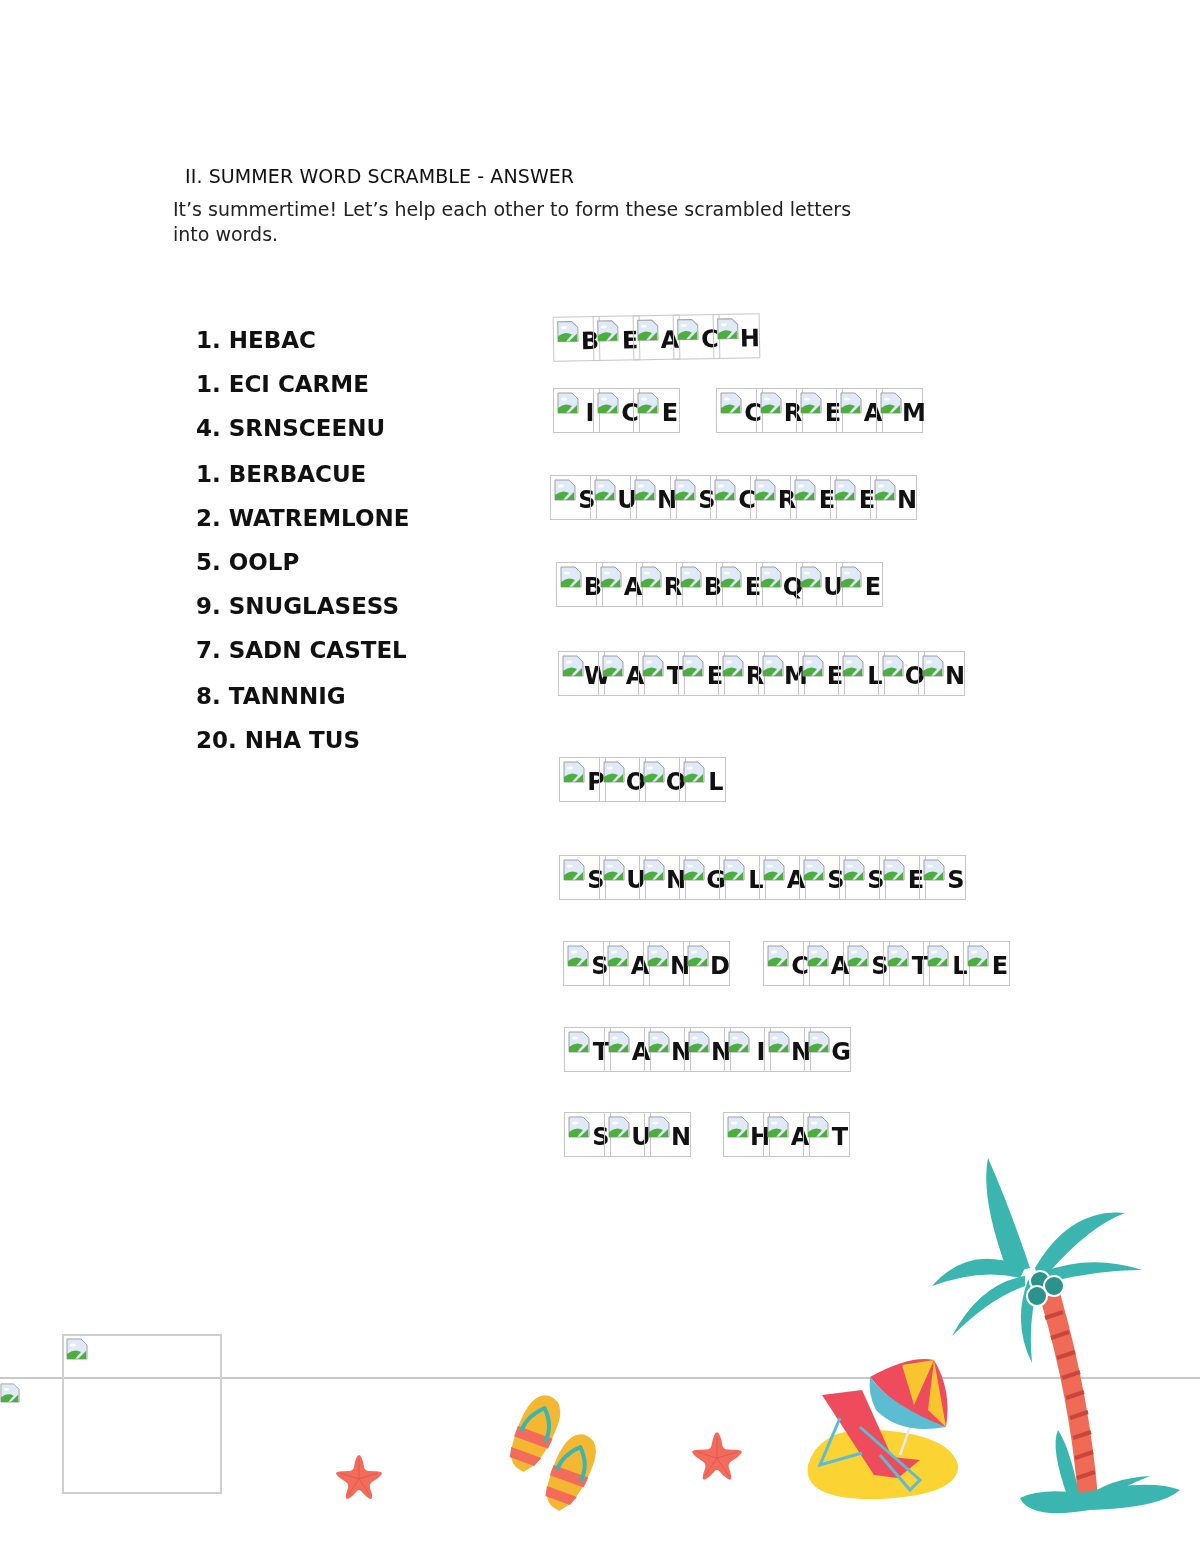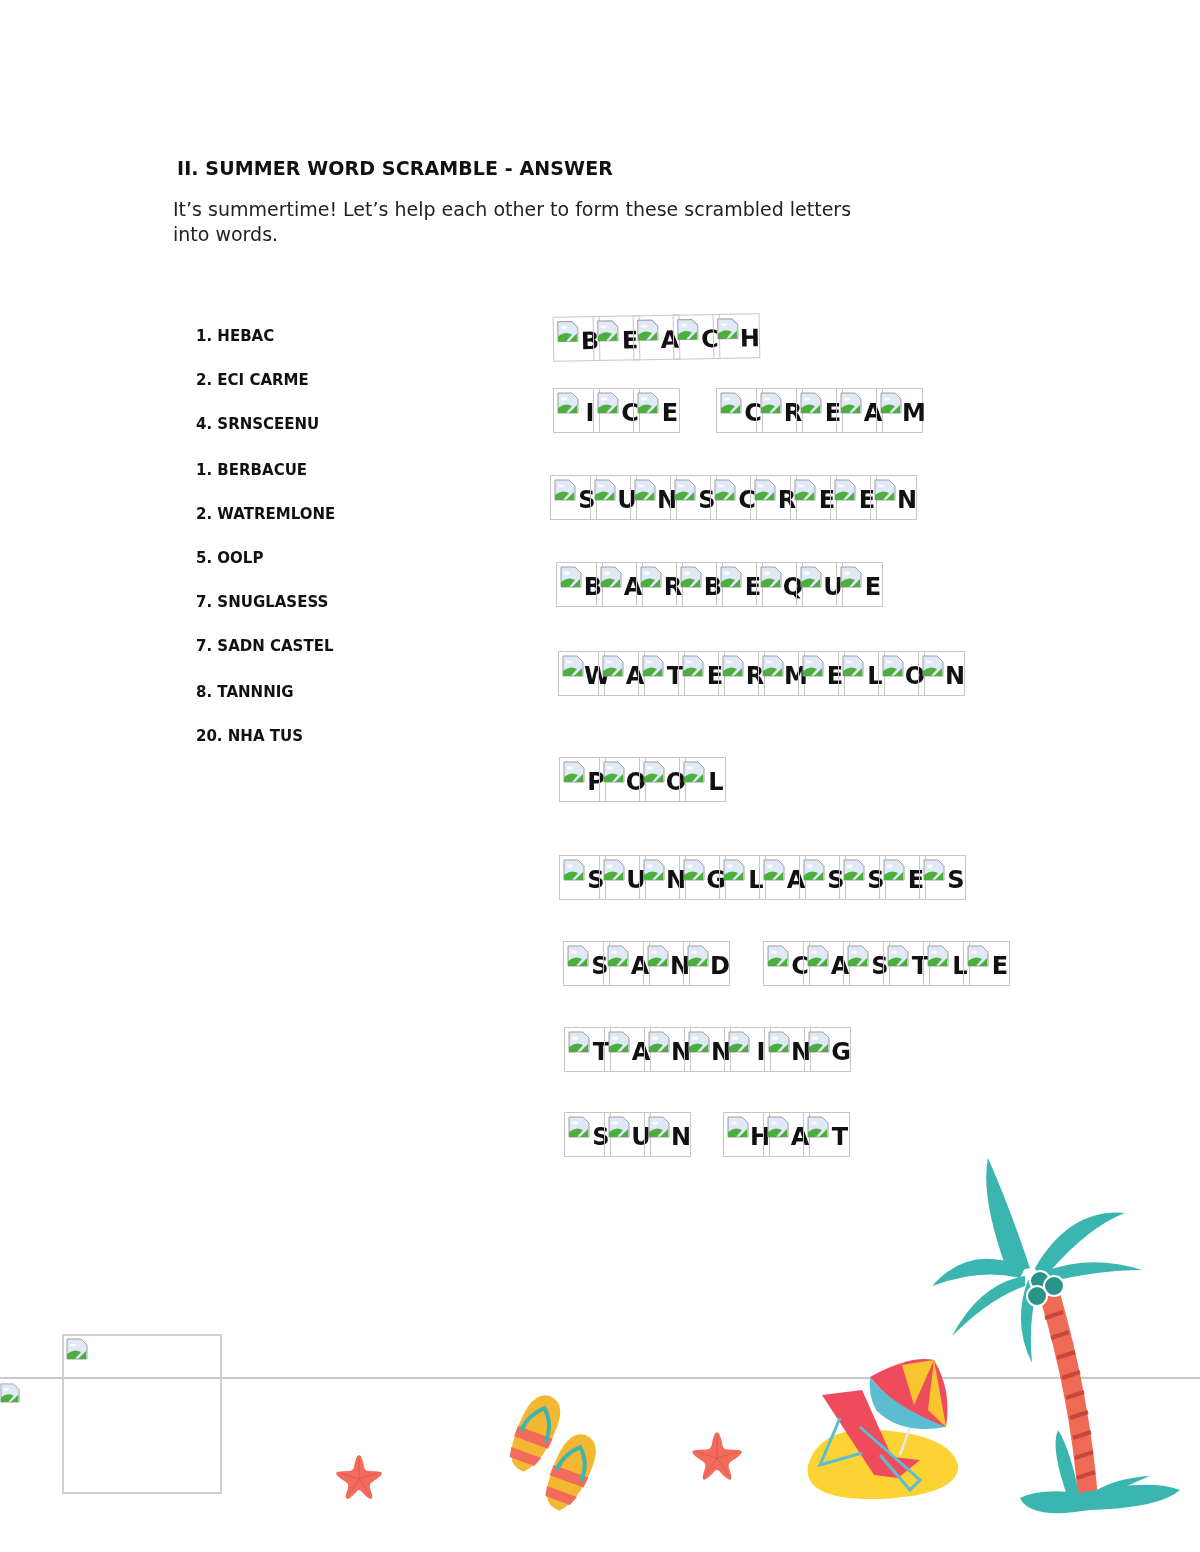--- a/index.html
+++ b/index.html
@@ -1,31 +1,31 @@
 <!DOCTYPE html>
 <html><head>
 <meta charset="utf-8">
 <style>
   html, body { margin:0; padding:0; }
   body {
     width:1200px; height:1552px; position:relative; overflow:hidden;
     background:#ffffff; font-family:"DejaVu Sans", sans-serif; color:#111;
   }
   .title {
-    position:absolute; left:177px; top:157px; margin:0;
-    font-size:19px; font-weight:bold; letter-spacing:0.1px; color:#111;
+    position:absolute; left:177px; top:157px; margin:8px;
+    font-size:19px; font-weight:normal; letter-spacing:0.1px; color:#111;
   }
   .intro {
     position:absolute; left:173px; top:197px; width:700px; margin:0;
     font-size:19px; line-height:25px; color:#222; font-weight:normal;
   }
   .clue-list { position:absolute; left:196px; top:0; margin:0; padding:0; list-style:none; }
   .clue {
     position:absolute; left:0; white-space:nowrap;
-    font-size:15px; font-weight:bold; color:#111;
+    font-size:23px; font-weight:bold; color:#111;
   }
   .word {
     position:absolute; height:47px;
   }
   .tile {
     position:absolute; top:0; width:47px; height:45px;
     border:1px solid #c6c6c6; background:transparent; box-sizing:border-box;
   }
   .broken-img {
     position:absolute; left:3px; top:3px; width:22px; height:22px;
@@ -44,26 +44,26 @@
   .deco { position:absolute; }
 </style>
 </head>
 <body>
 
 <h1 class="title">II. SUMMER WORD SCRAMBLE - ANSWER</h1>
 <p class="intro">It’s summertime! Let’s help each other to form these scrambled letters into words.</p>
 
 <ol class="clue-list" id="clue-list">
     <li class="clue" style="top: 327px;">1. HEBAC</li>
-    <li class="clue" style="top: 371px;">2. ECI CARME</li>
+    <li class="clue" style="top: 371px;">1. ECI CARME</li>
     <li class="clue" style="top: 415px;">4. SRNSCEENU</li>
     <li class="clue" style="top: 461px;">1. BERBACUE</li>
     <li class="clue" style="top: 505px;">2. WATREMLONE</li>
     <li class="clue" style="top: 549px;">5. OOLP</li>
-    <li class="clue" style="top: 593px;">7. SNUGLASESS</li>
+    <li class="clue" style="top: 593px;">9. SNUGLASESS</li>
     <li class="clue" style="top: 637px;">7. SADN CASTEL</li>
     <li class="clue" style="top: 683px;">8. TANNNIG</li>
     <li class="clue" style="top: 727px;">20. NHA TUS</li>
   </ol>
 
 <div id="answers">
     <div class="word" style="left: 553px; top: 315px; width: 208px; transform: rotate(-1deg);">
       <div class="tile" style="left: 0px;">
         <svg class="broken-img" viewBox="0 0 22 22">
           <path d="M1 1 H15 L21 7 V21 H1 Z" fill="#dfe9f8" stroke="#a0a0a0" stroke-width="1"></path>

